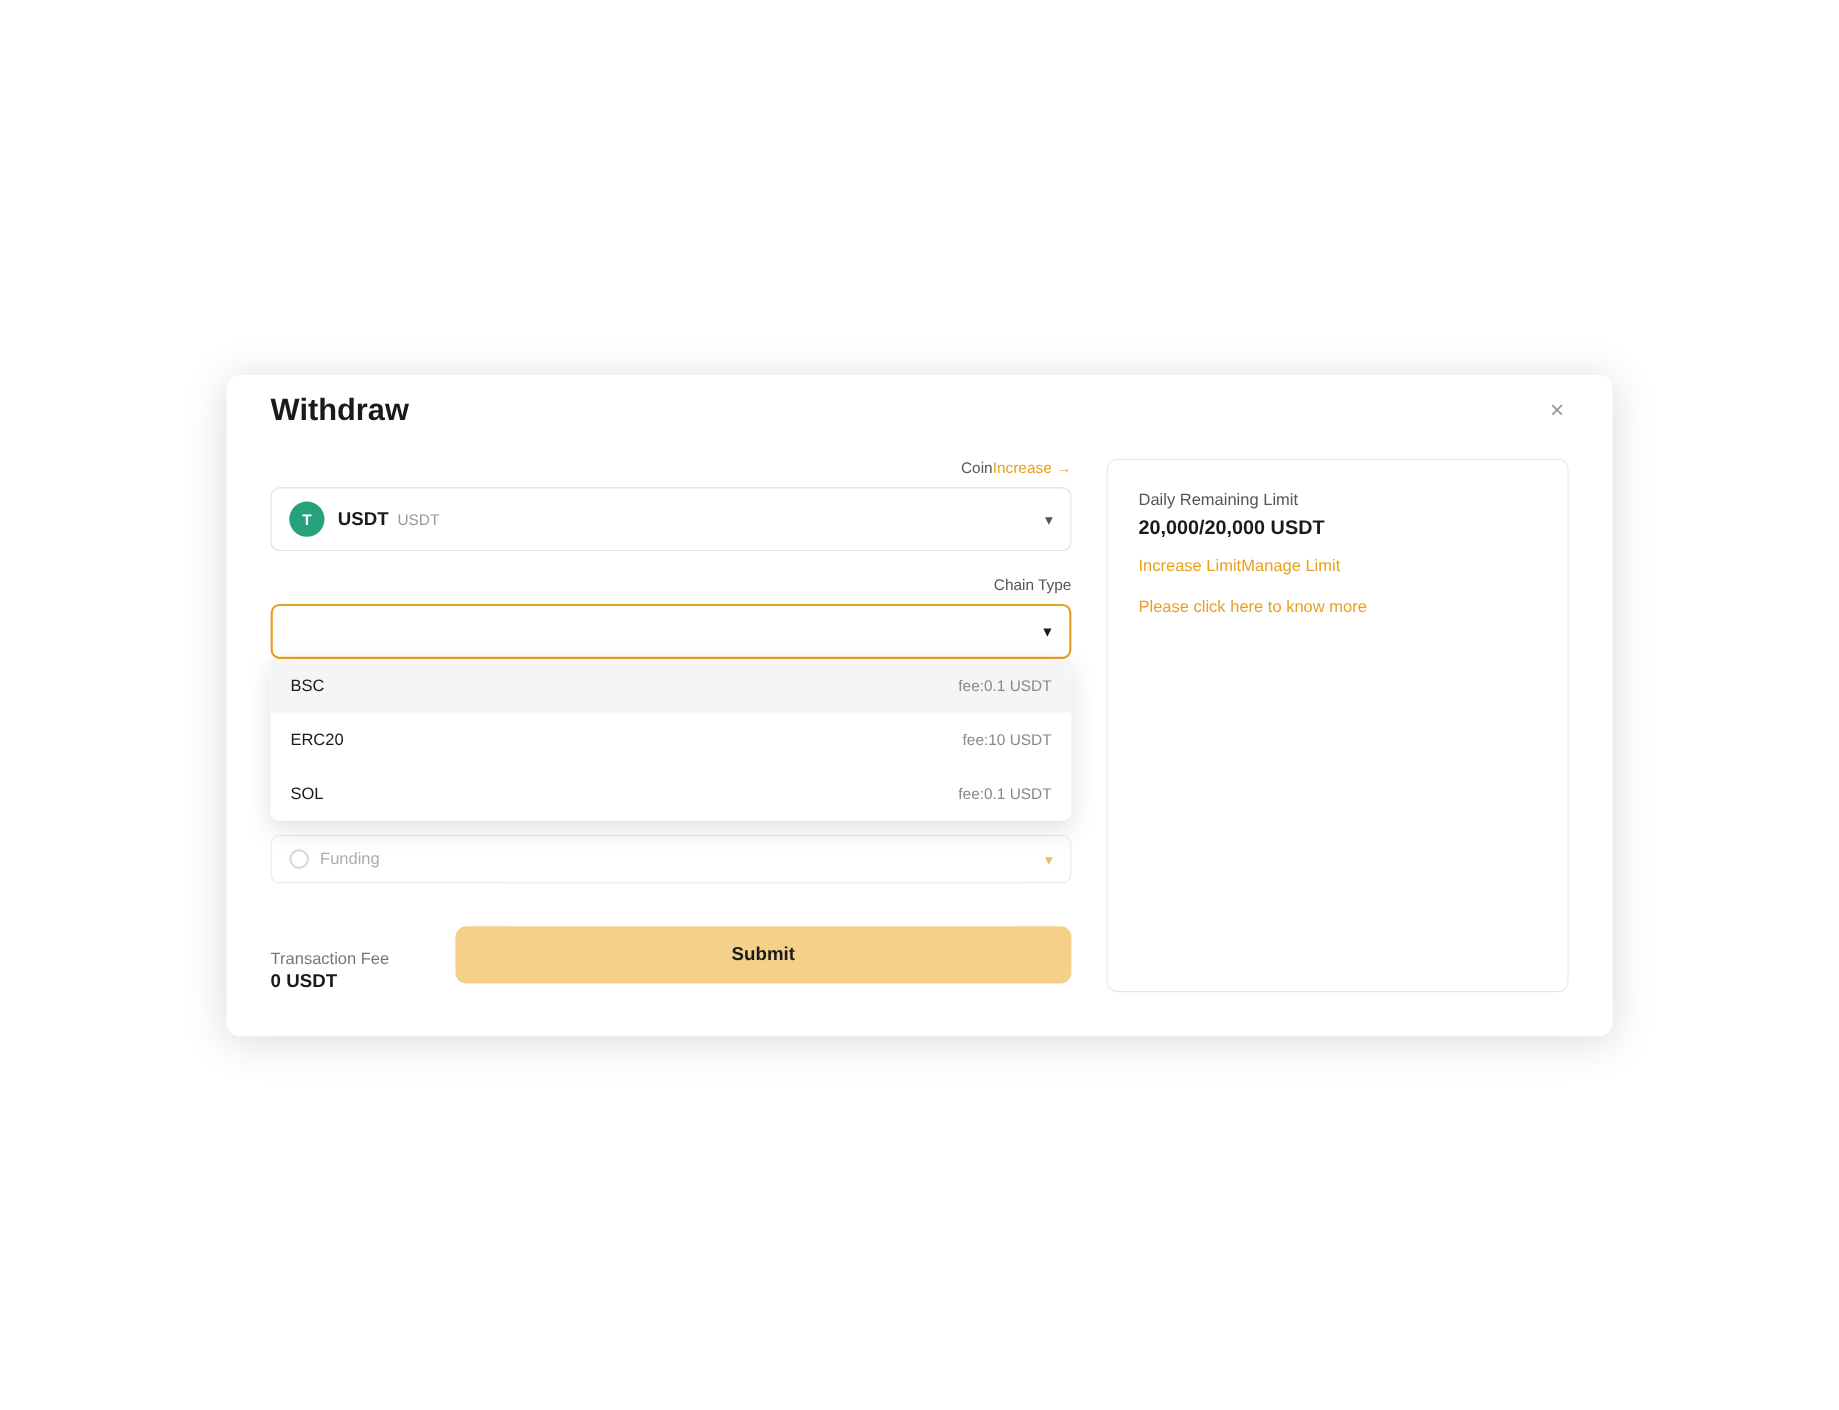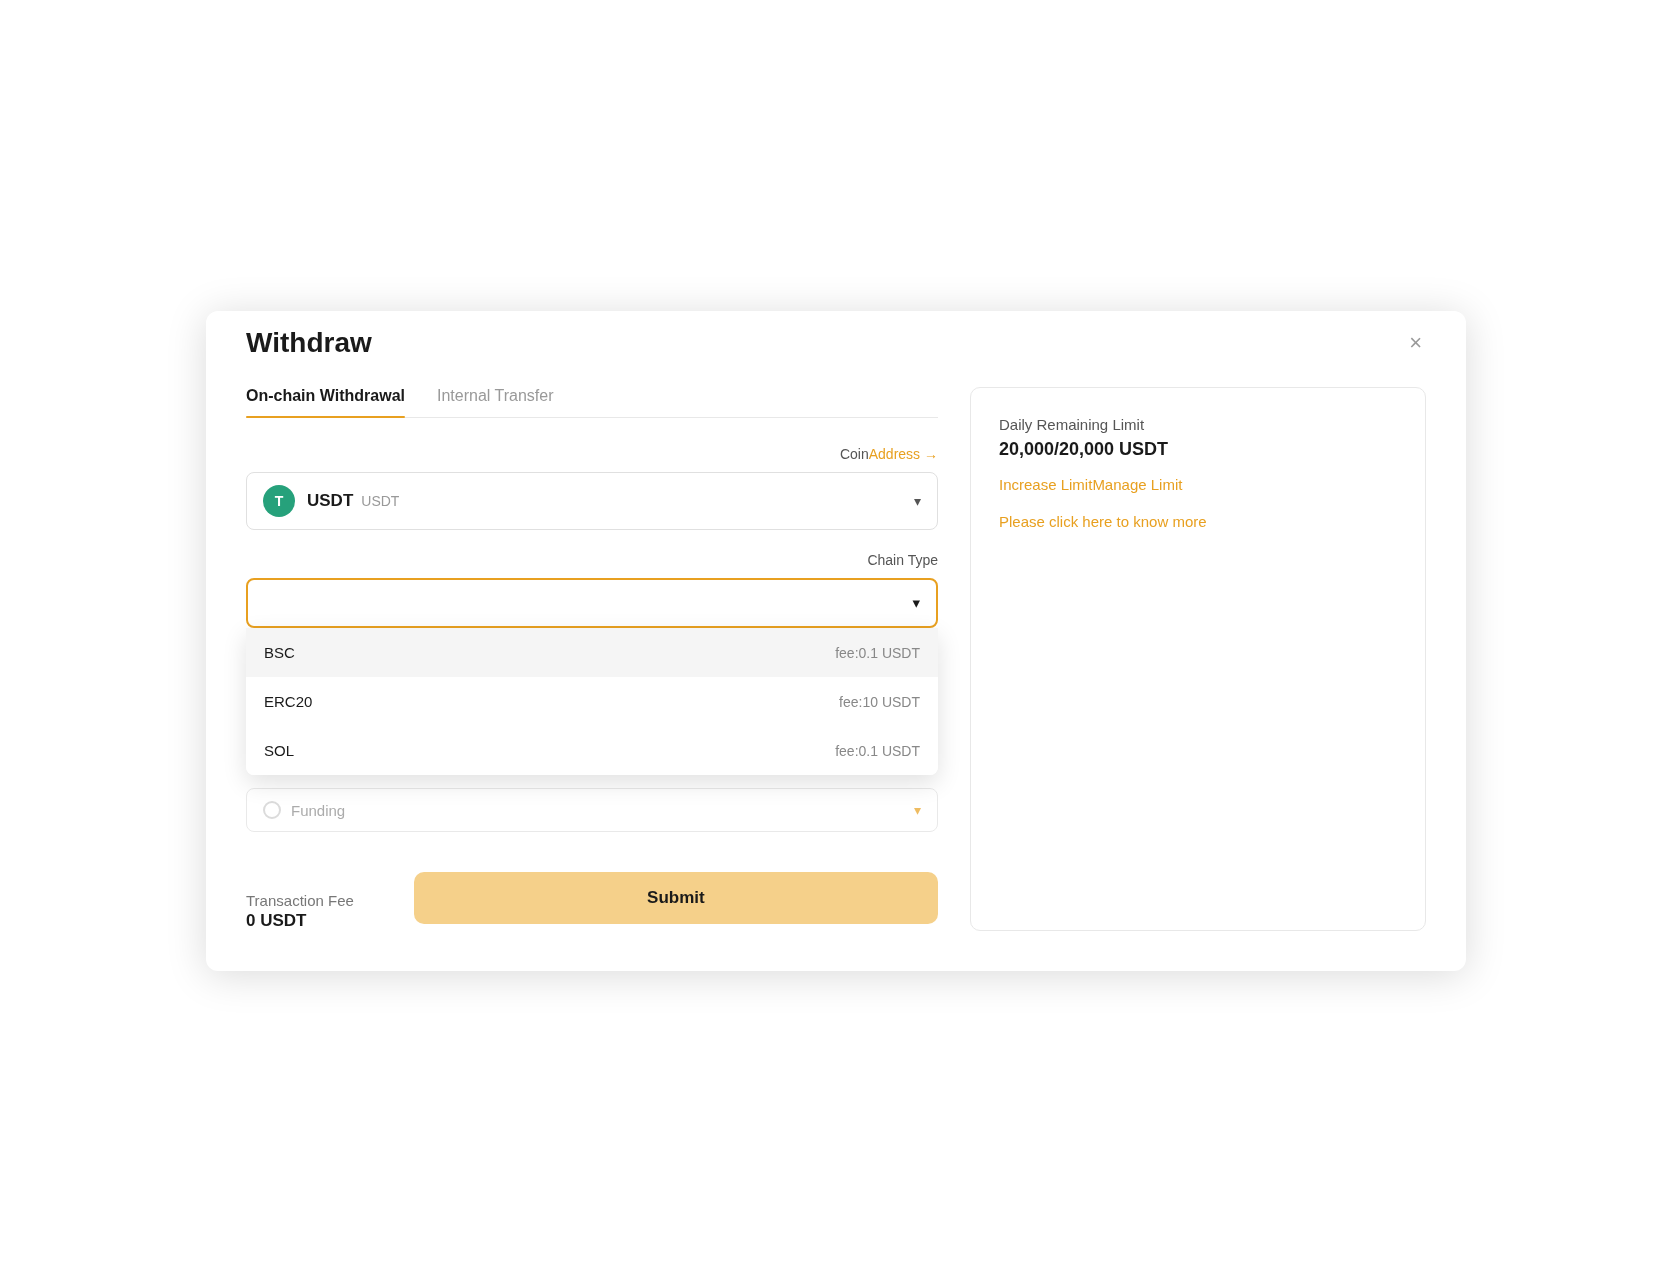--- a/index.html
+++ b/index.html
@@ -43,21 +43,21 @@
     }
     .modal-body {
       display: flex;
       gap: 32px;
     }
     .left-panel {
       flex: 1;
       min-width: 0;
     }
     .right-panel {
-      width: 456px;
+      width: 420px;
       flex-shrink: 0;
       background: #fff;
       border: 1px solid #e8e8e8;
       border-radius: 10px;
       padding: 28px 28px 28px 28px;
     }
     
     .tabs {
       display: flex;
       border-bottom: 1px solid #e8e8e8;
@@ -299,29 +299,25 @@
 
   <div class="modal-header">
     <h1 class="modal-title">Withdraw</h1>
     <button class="close-btn">×</button>
   </div>
 
   <div class="modal-body">
 
     <div class="left-panel">
 
-      <div class="tabs">
-        <button class="tab active">On-chain Withdrawal</button>
-        <button class="tab">Internal Transfer</button>
-      </div>
 
       <div class="form-row">
         <div class="form-row-header">
           <span class="form-label">Coin</span>
-          <a class="form-link">Address →</a>
+          <a class="form-link">Increase →</a>
         </div>
         <div class="coin-selector">
           <div class="coin-icon">
             <span>T</span>
           </div>
           <span class="coin-name">USDT</span>
           <span class="coin-symbol">USDT</span>
           <span class="selector-arrow">▾</span>
         </div>
       </div>

